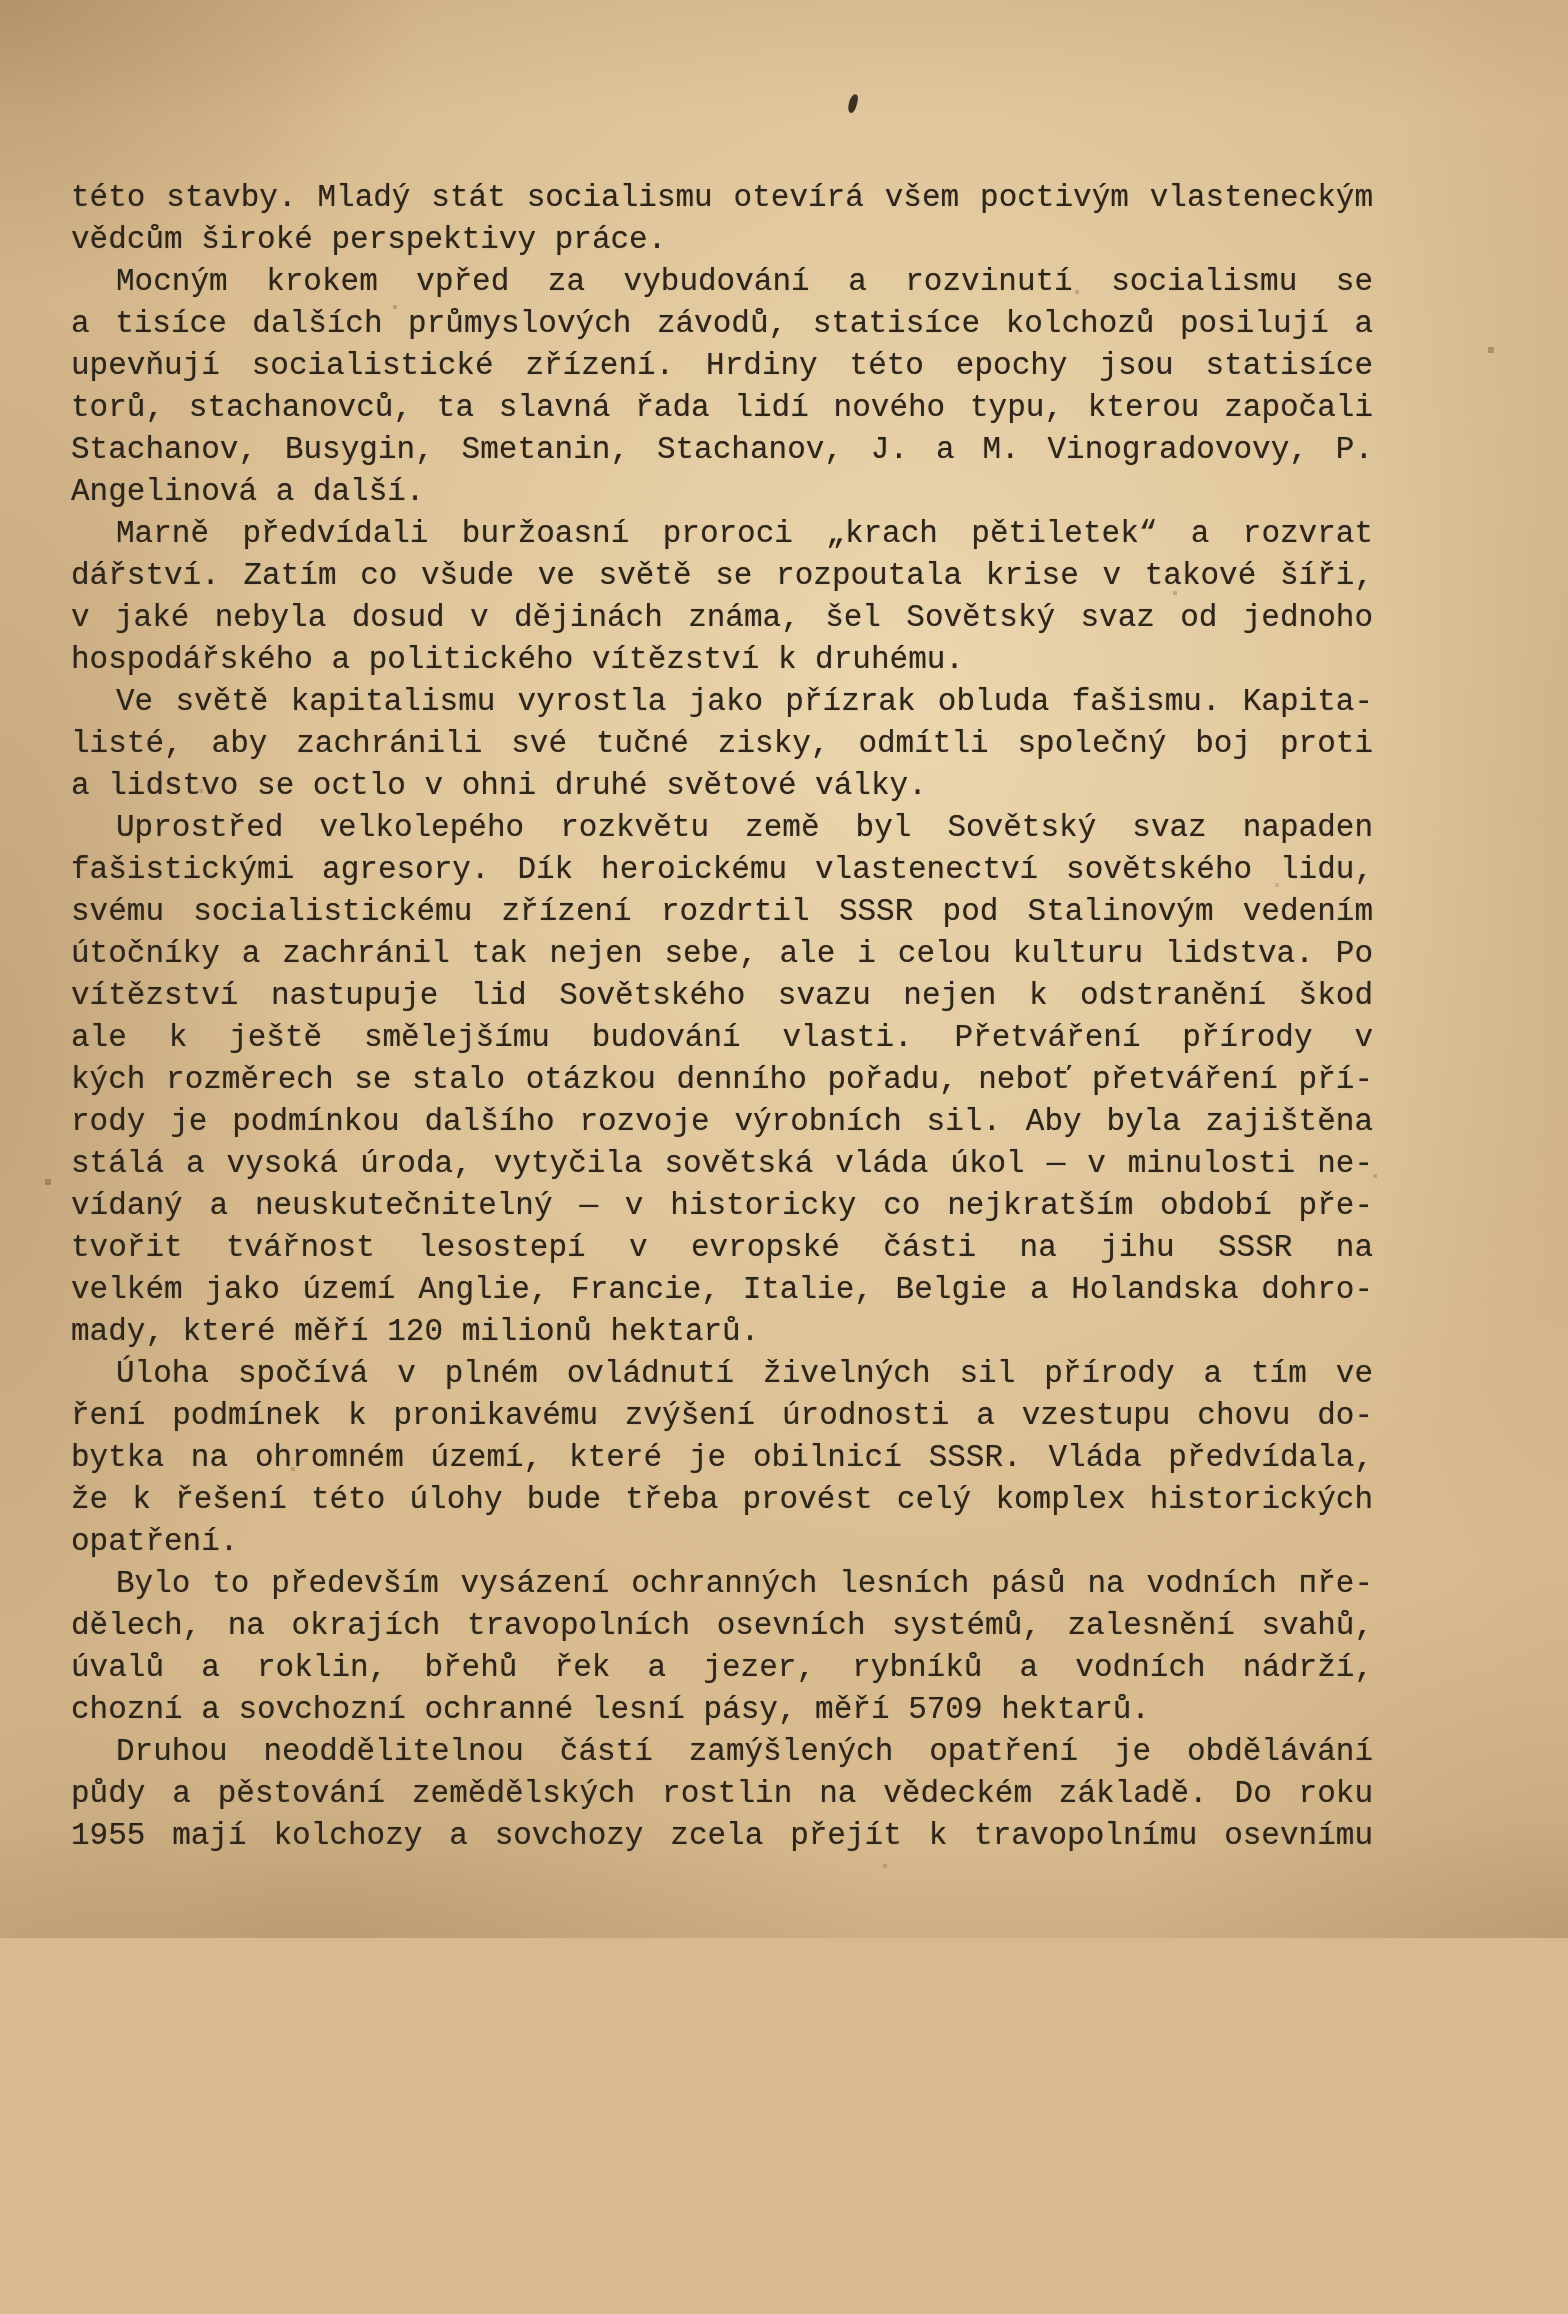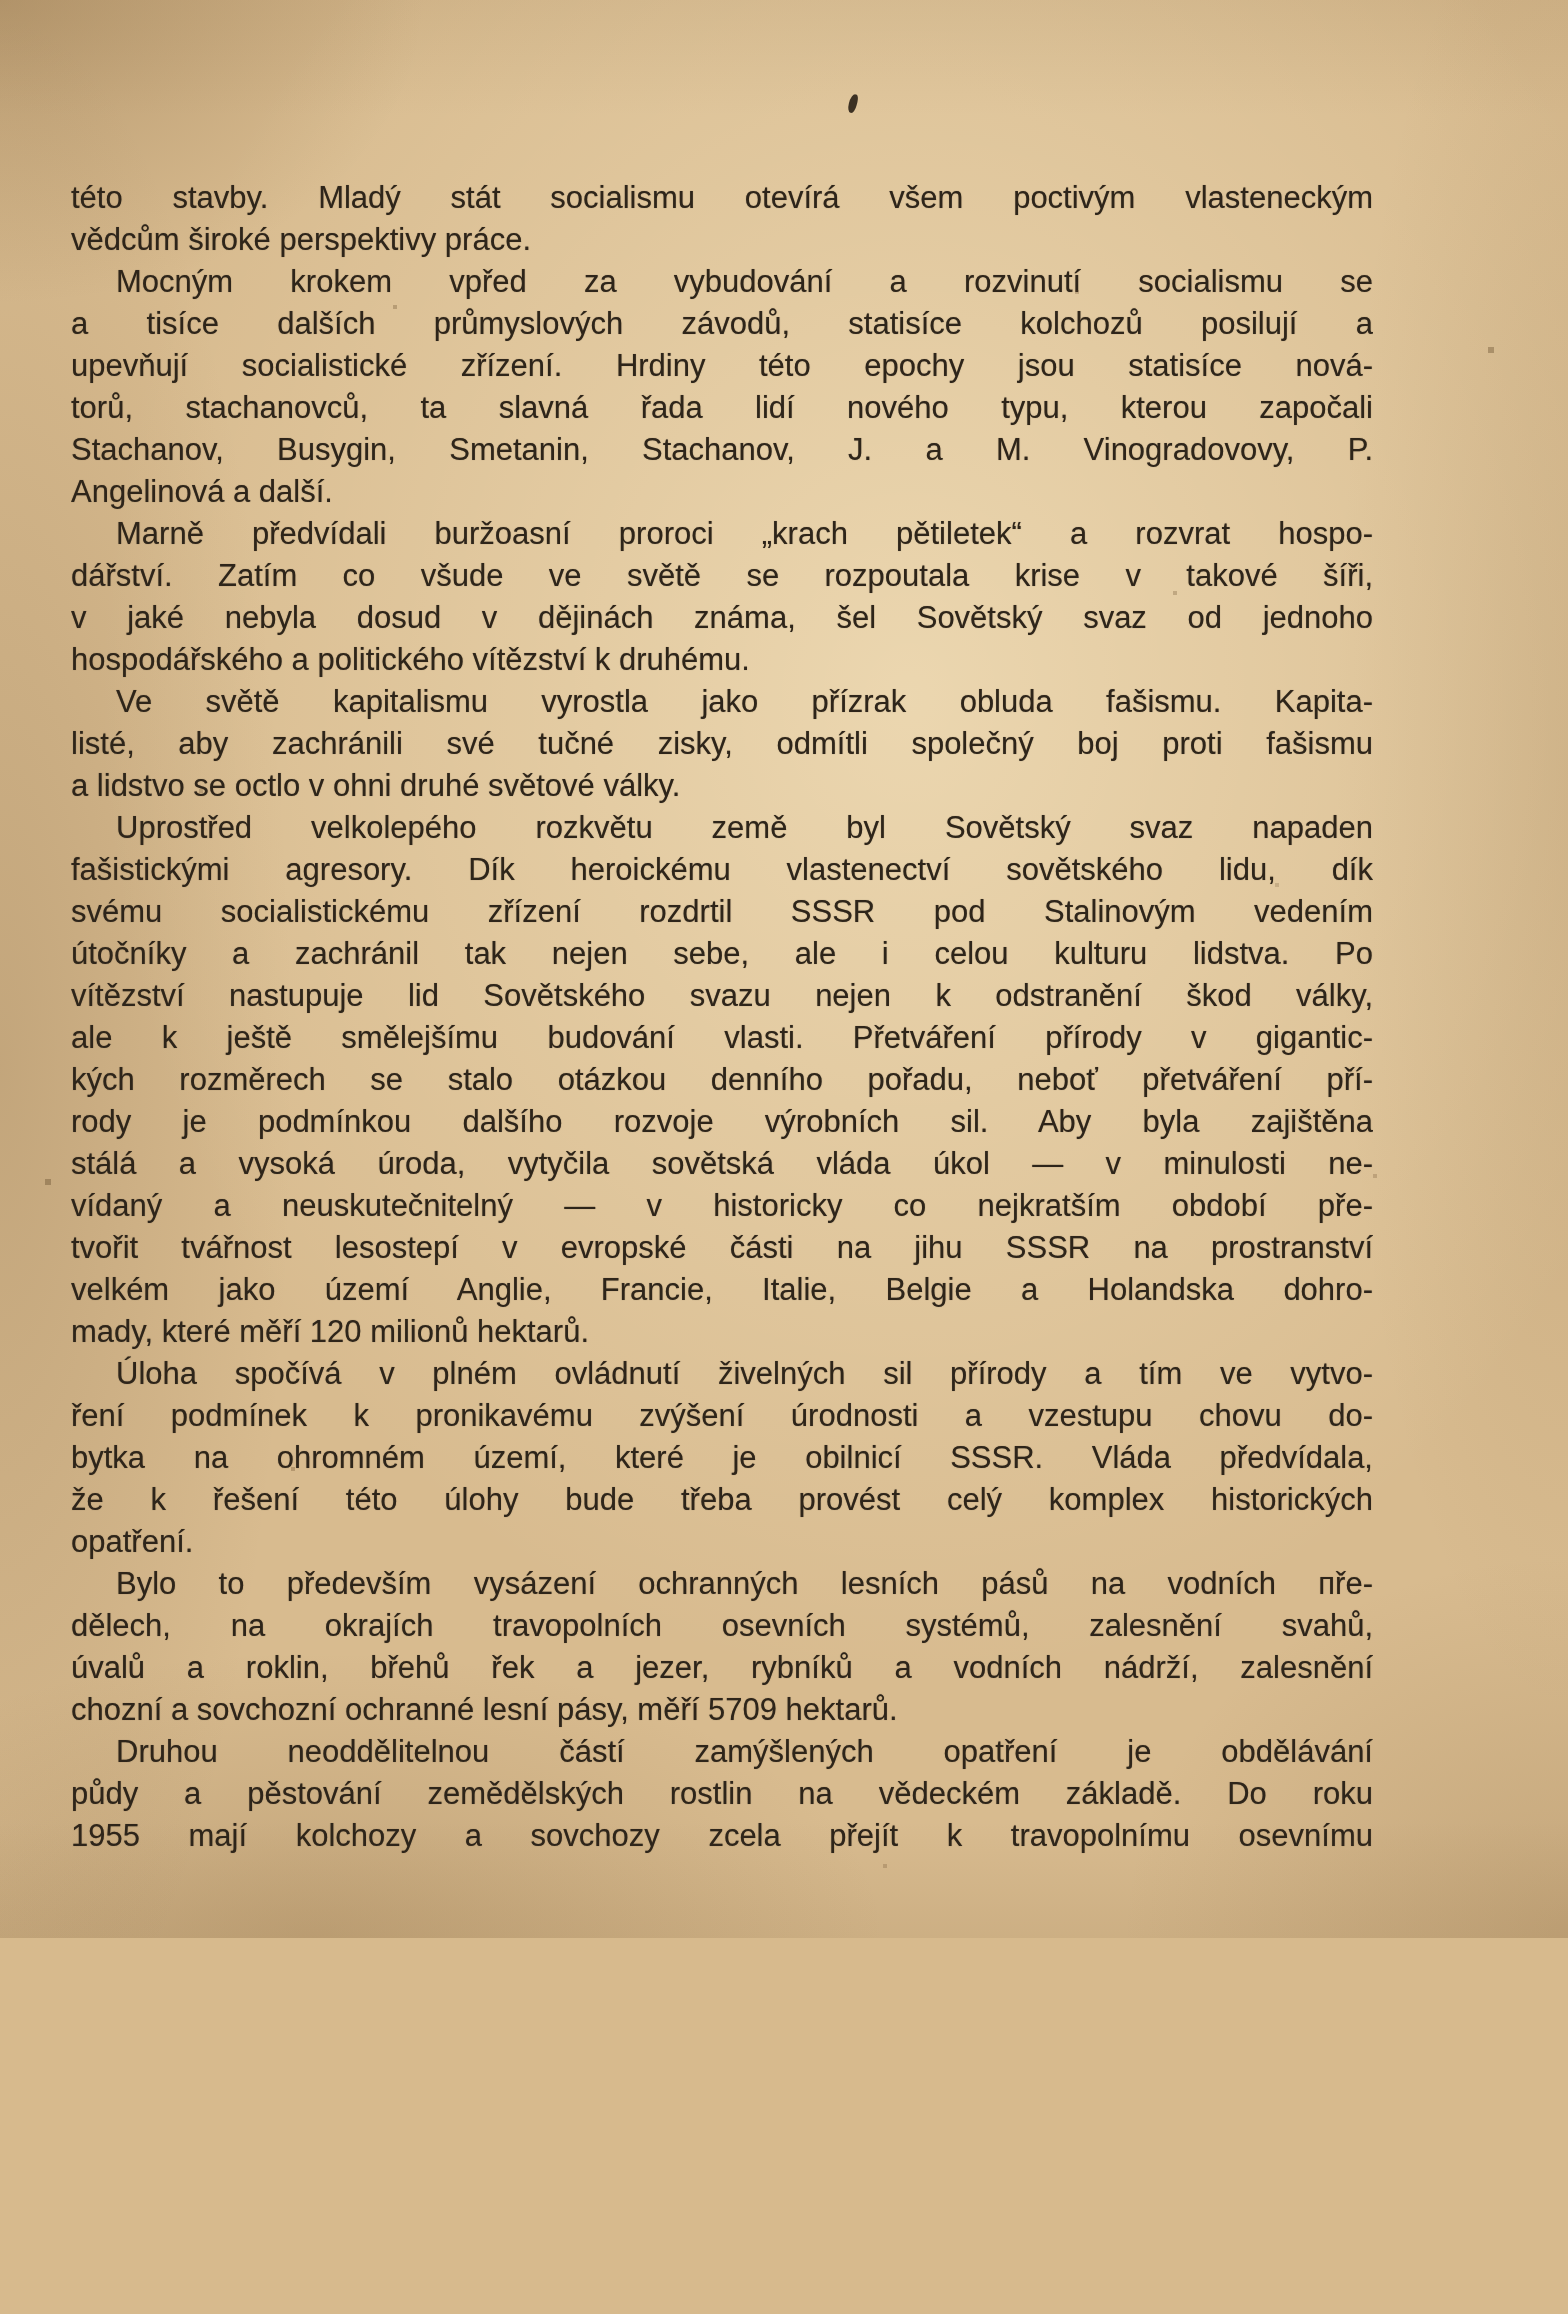--- a/index.html
+++ b/index.html
@@ -14,21 +14,21 @@
     overflow: hidden;
     background-color: #d8bb8f;
     background-image:
       radial-gradient(ellipse 1127px 1372px at 58% 36%, rgba(255,242,208,0.50), rgba(255,242,208,0) 72%),
       radial-gradient(ellipse 686px 490px at 0% 0%, rgba(110,78,40,0.30), rgba(110,78,40,0) 62%),
       radial-gradient(ellipse 490px 1764px at 0% 55%, rgba(110,80,45,0.20), rgba(110,80,45,0) 60%),
       radial-gradient(ellipse 882px 441px at 20% 100%, rgba(120,88,48,0.22), rgba(120,88,48,0) 65%),
       radial-gradient(ellipse 686px 588px at 100% 100%, rgba(125,92,52,0.22), rgba(125,92,52,0) 65%),
       radial-gradient(ellipse 392px 1568px at 100% 40%, rgba(120,88,48,0.14), rgba(120,88,48,0) 60%),
       linear-gradient(180deg, rgba(120,88,48,0.10) 0%, rgba(120,88,48,0) 6%, rgba(120,88,48,0) 94%, rgba(120,88,48,0.12) 100%);
-    font-family: Liberation Sans, sans-serif;
+    font-family: Liberation Mono, monospace;
   }
   .text-block {
     position: absolute;
     left: 71px;
     top: 177px;
     width: 1302px;
   }
   .paragraph { margin: 0; padding: 0; }
   .line {
     height: 42px;

